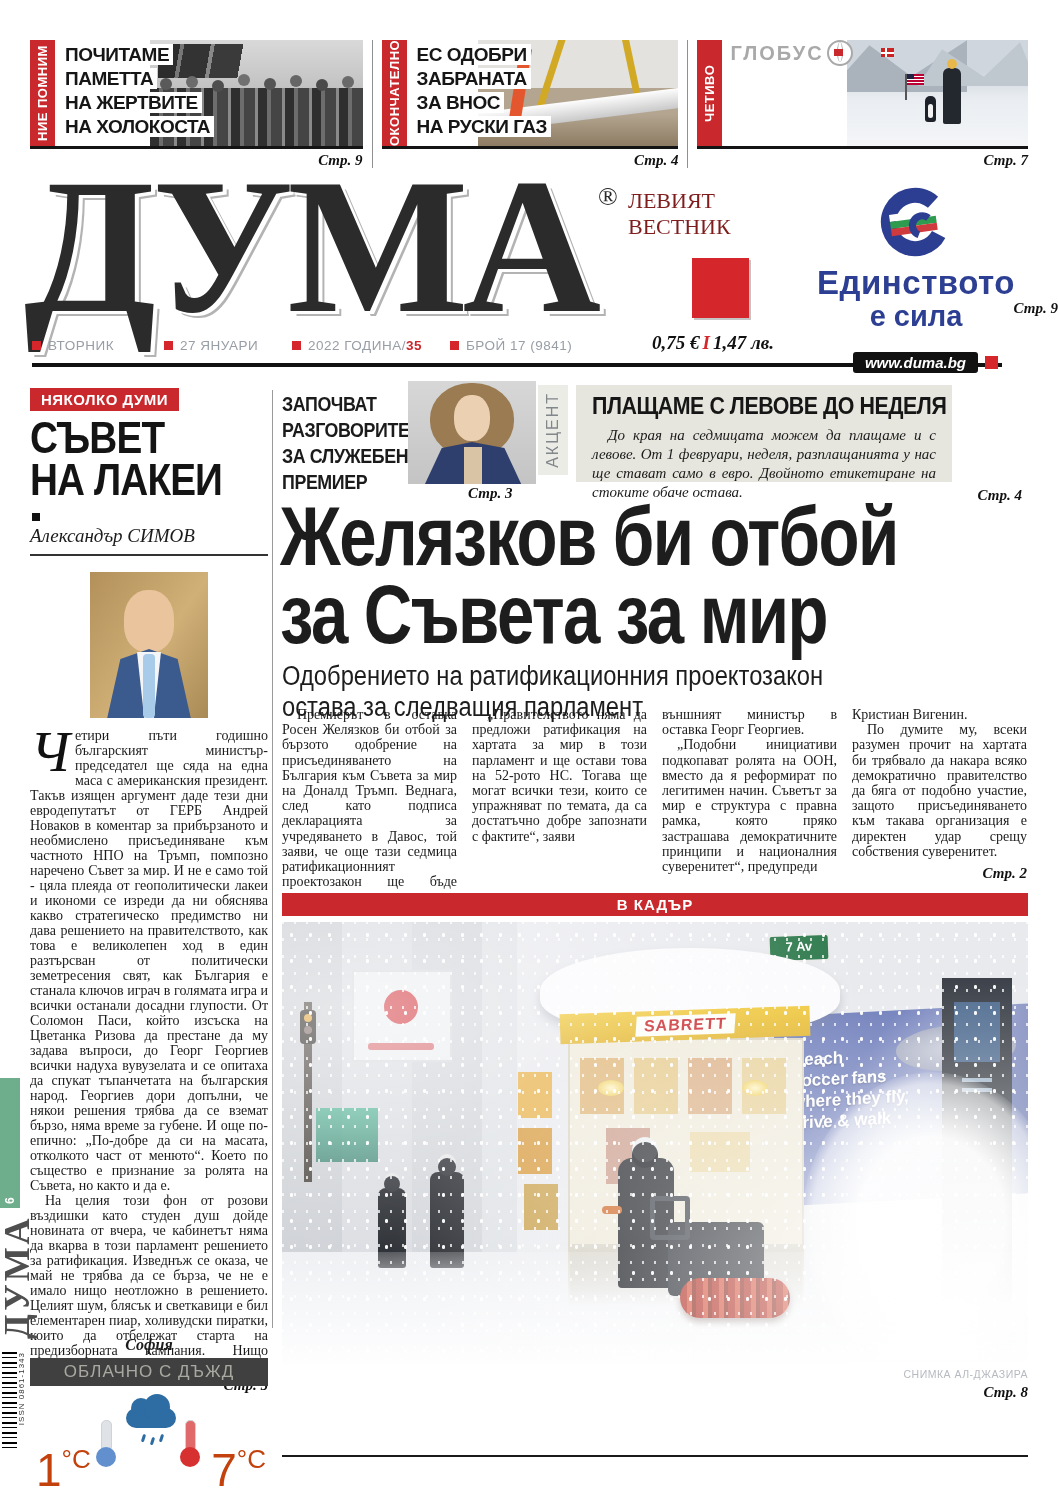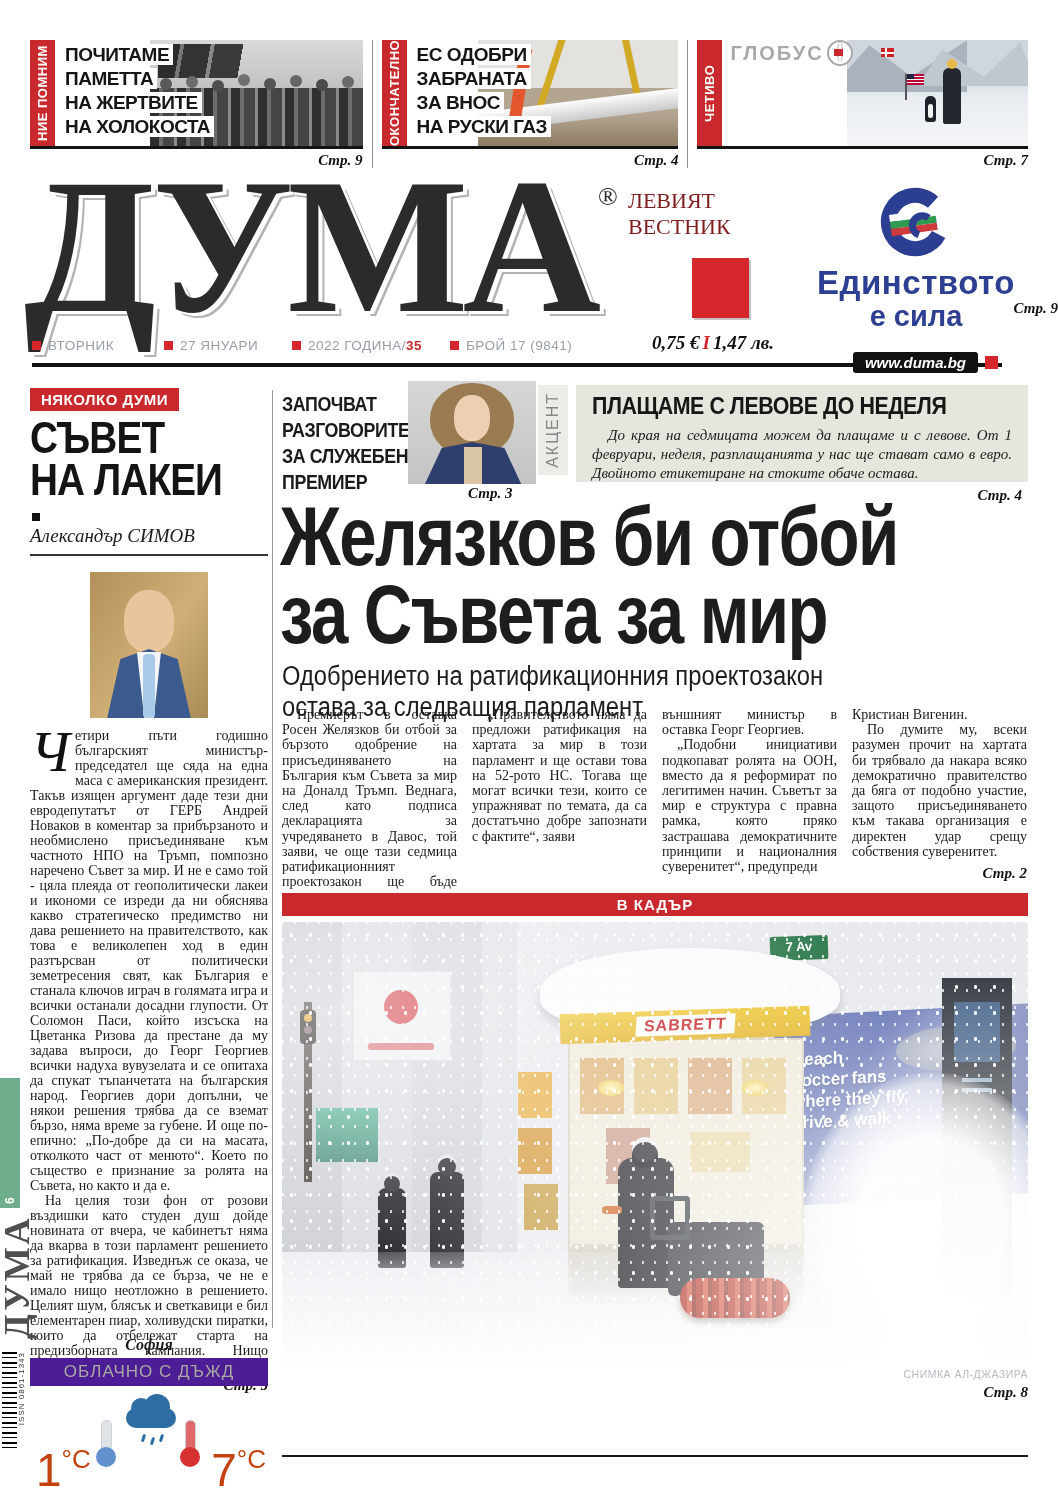--- a/index.html
+++ b/index.html
@@ -104,21 +104,21 @@
                  clip-path:polygon(0 0,100% 0,70% 100%,30% 100%);}
   .opphoto .tie{position:absolute;left:53px;top:82px;width:12px;height:64px;background:#a7cbe9;border-radius:4px;}
   .opbody{margin-top:10px;text-align:justify;font-size:14px;line-height:15px;}
   .opbody p{margin:0;}
   .opbody p.ind,p.ind{text-indent:15px;}
   .dropcap{float:left;font:italic 58px/44px "Liberation Serif",serif;padding:2px 5px 0 0;color:#111;}
   .opbody .pgref{margin-top:4px;}
 
   .weather{position:absolute;left:30px;top:1336px;width:238px;}
   .wcity{text-align:center;font:bold italic 16px "Liberation Serif",serif;}
-  .wbar{margin-top:4px;background:#4c1d95;color:#a9a9a2;text-align:center;
+  .wbar{margin-top:4px;background:#404040;color:#a9a9a2;text-align:center;
         font:17px "Liberation Sans",sans-serif;letter-spacing:1px;padding:4px 0;}
   .wrow{position:relative;height:92px;margin-top:4px;}
   .wtemp{position:absolute;top:22px;font:46px "Liberation Sans",sans-serif;color:#c2410c;margin-top:31px;}
   .wtemp .deg{font-size:26px;vertical-align:18px;}
   .wtemp.lo{left:6px;}.wtemp.hi{right:2px;}
   .thermo{position:absolute;top:30px;width:20px;}
   .thermo .stem{width:9px;height:30px;border-radius:5px;margin:0 auto;background:#dfe3e8;border:1px solid #cfd3d8;}
   .thermo .bulb{width:20px;height:20px;border-radius:50%;margin:-5px auto 0;}
   .thermo.blue{left:66px;}.thermo.blue .bulb{background:#6290cf;}
   .thermo.red{left:150px;}.thermo.red .stem{background:#e06a6a;}.thermo.red .bulb{background:#d63030;}
@@ -151,21 +151,21 @@
   .st-photo .hair{position:absolute;left:22px;top:2px;width:84px;height:74px;border-radius:48%;background:#9b7b52;}
   .st-photo .face{position:absolute;left:46px;top:14px;width:36px;height:46px;border-radius:46%;background:#ecd0b2;}
   .st-photo .blazer{position:absolute;left:10px;top:60px;width:108px;height:44px;background:#2e3f6e;
             clip-path:polygon(6% 100%,22% 16%,50% 2%,80% 16%,96% 100%);}
   .st-photo .blouse{position:absolute;left:56px;top:66px;width:18px;height:38px;background:#d9c4a6;}
   .st-page{position:absolute;left:186px;top:100px;}
   .akcent{position:absolute;left:256px;top:0;width:30px;height:90px;background:#ececе8;background-color:#ececе8;
           background:#ececdе;background:#ecece6;display:flex;align-items:center;justify-content:center;}
   .akcent span{writing-mode:vertical-rl;transform:rotate(180deg);font:16px "Liberation Sans",sans-serif;
           color:#82878c;letter-spacing:2px;}
-  .abox{position:absolute;left:294px;top:0;width:452px;height:97px;background:#e6e6de;box-sizing:border-box;
+  .abox{position:absolute;left:294px;top:0;width:376px;height:97px;background:#e6e6de;box-sizing:border-box;
         padding:8px 16px;}
   .abox-t{font:bold 23px "Liberation Sans",sans-serif;letter-spacing:-.5px;color:#161616;
           transform:scaleX(.93);transform-origin:left;white-space:nowrap;}
   .abox-x{margin:6px 0 0;font:italic 15px/19px "Liberation Serif",serif;text-align:justify;text-indent:16px;}
   .abox-page{position:absolute;right:6px;top:102px;}
 
   .headline{position:absolute;left:-2px;top:112px;margin:0;font:bold 84px/78px "Liberation Sans",sans-serif;
             letter-spacing:-2px;color:#1d1d1d;transform:scaleX(.8);transform-origin:left top;
             white-space:pre-line;width:950px;}
   .subhead{position:absolute;left:0;top:276px;font:27px/31px "Liberation Sans",sans-serif;color:#1d1d1d;

